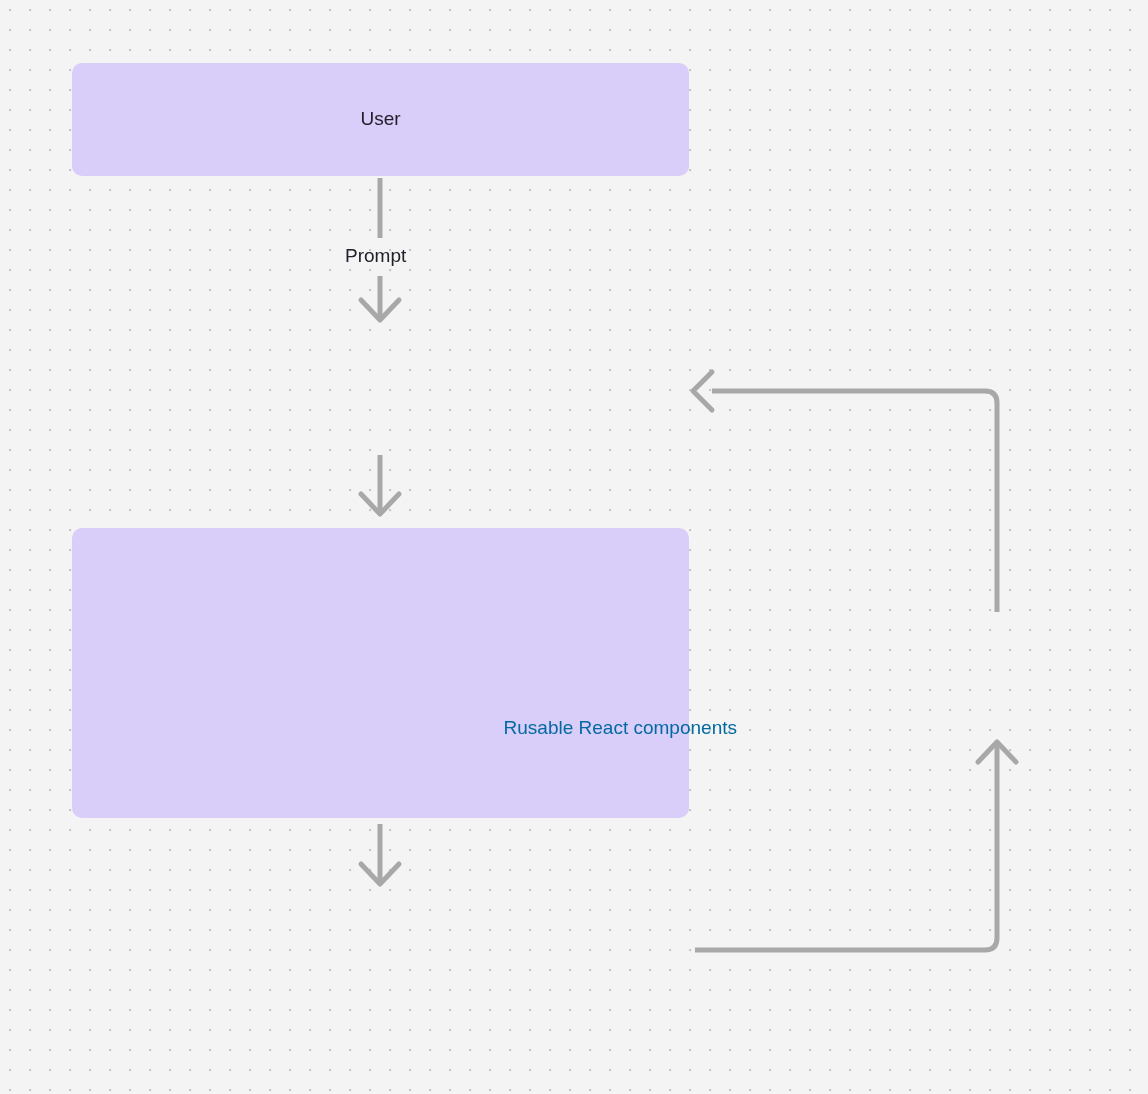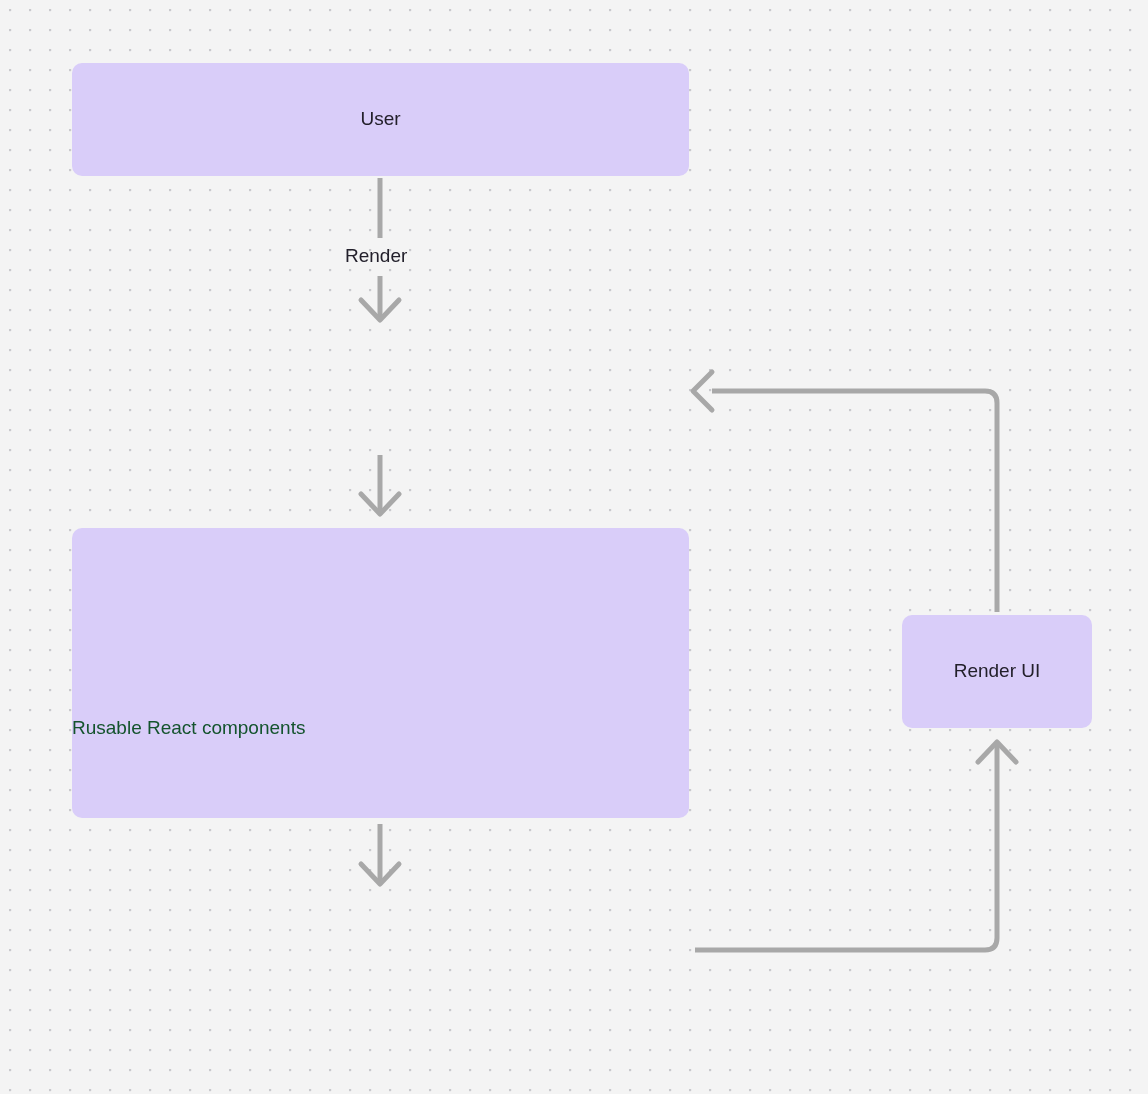--- a/index.html
+++ b/index.html
@@ -44,23 +44,24 @@
   #node-react     { left: 72px;  top: 528px; width: 617px; height: 290px;
                     display: block; border-radius: 10px; }
   #node-vite      { left: 72px;  top: 898px; width: 617px; height: 111px; }
   #node-render    { left: 902px; top: 615px; width: 190px; height: 113px; }
 
   .inner-label {
     position: absolute;
     left: 0;
     top: 186px;
     width: 617px;
-    text-align: left;
+    text-align: right;
     font-size: 19px;
-    color: #14532d;
+    color: #0369a1;
+    padding-left: 48px;
   }
 
   .edge-svg {
     position: absolute;
     left: 0;
     top: 0;
     width: 1148px;
     height: 1094px;
     pointer-events: none;
   }
@@ -116,26 +117,25 @@
     </g>
 
     <g>
       <path class="edge-path" d="M 997 612 L 997 403 Q 997 391 985 391 L 712 391"></path>
       <path class="edge-head" d="M 712 372 L 693 391 L 712 410"></path>
     </g>
   </svg>
 
   <div class="node node-light" id="node-user">User</div>
 
-  <div class="edge-label" id="label-prompt">Render</div>
+  <div class="edge-label" id="label-prompt">Prompt</div>
 
 
   <div class="node node-light" id="node-react">
     
     
     
     <div class="inner-label">Rusable React components</div>
   </div>
 
 
-  <div class="node node-light" id="node-render">Render UI</div>
 
 </div>
 
 </body></html>

